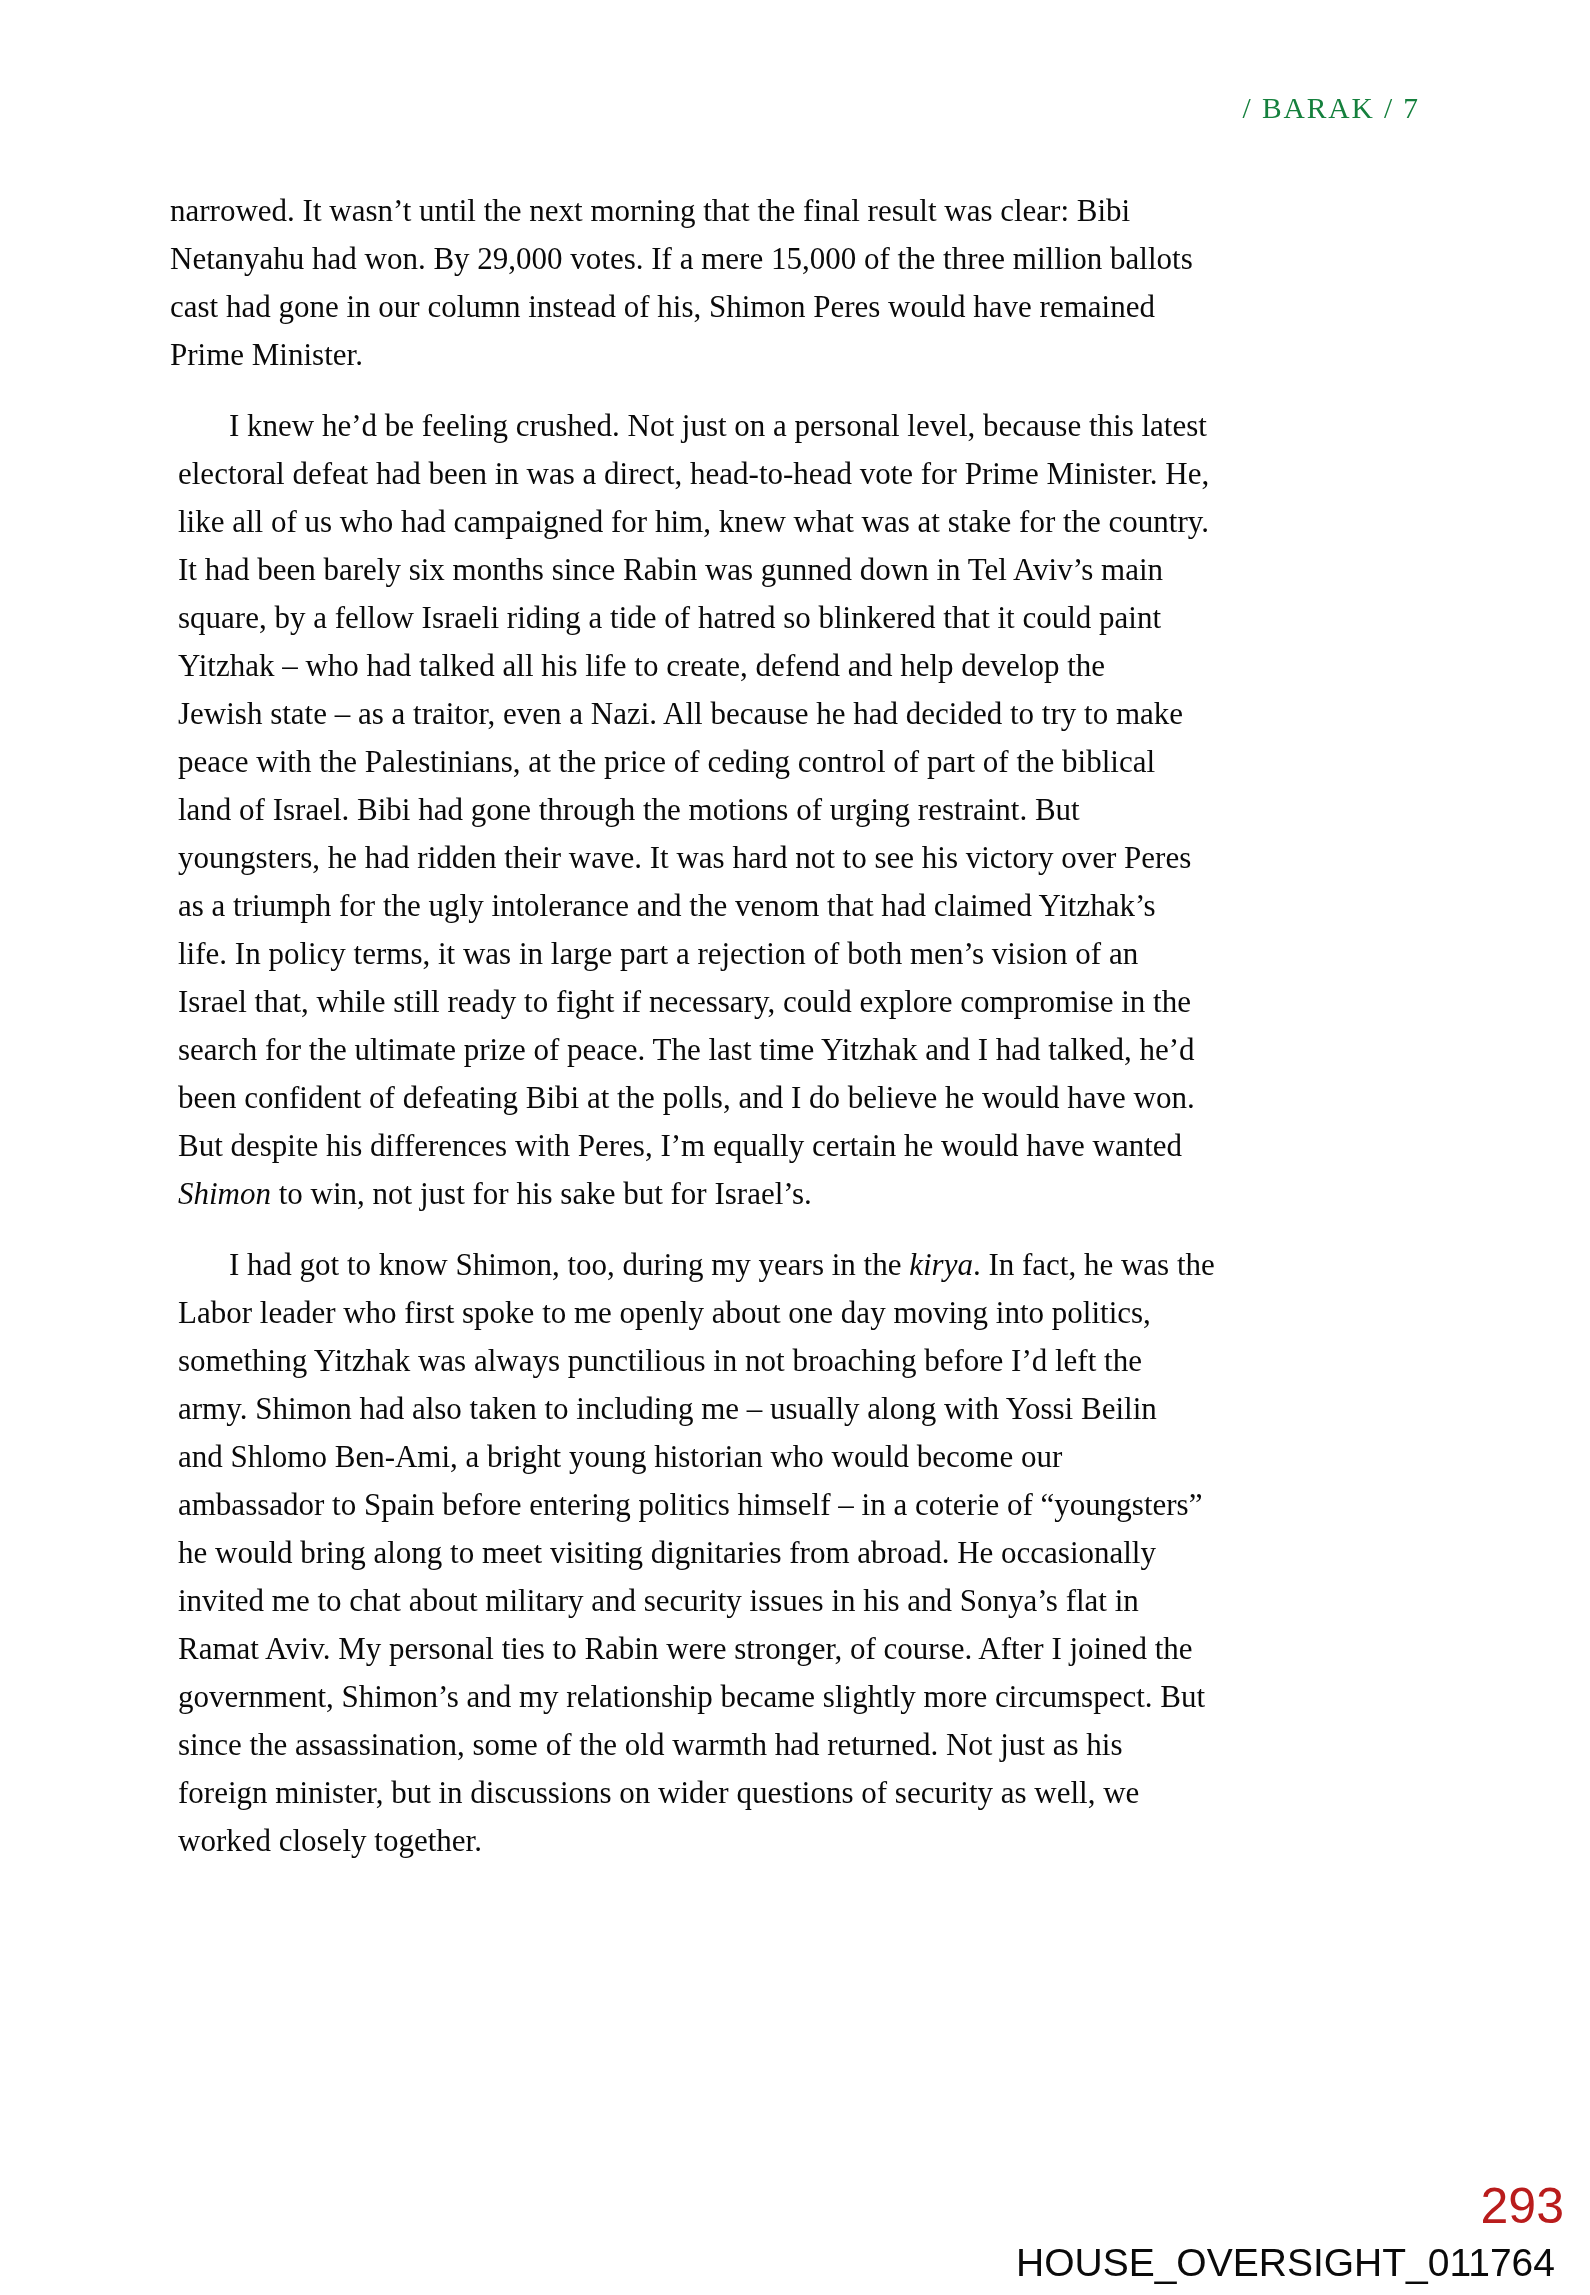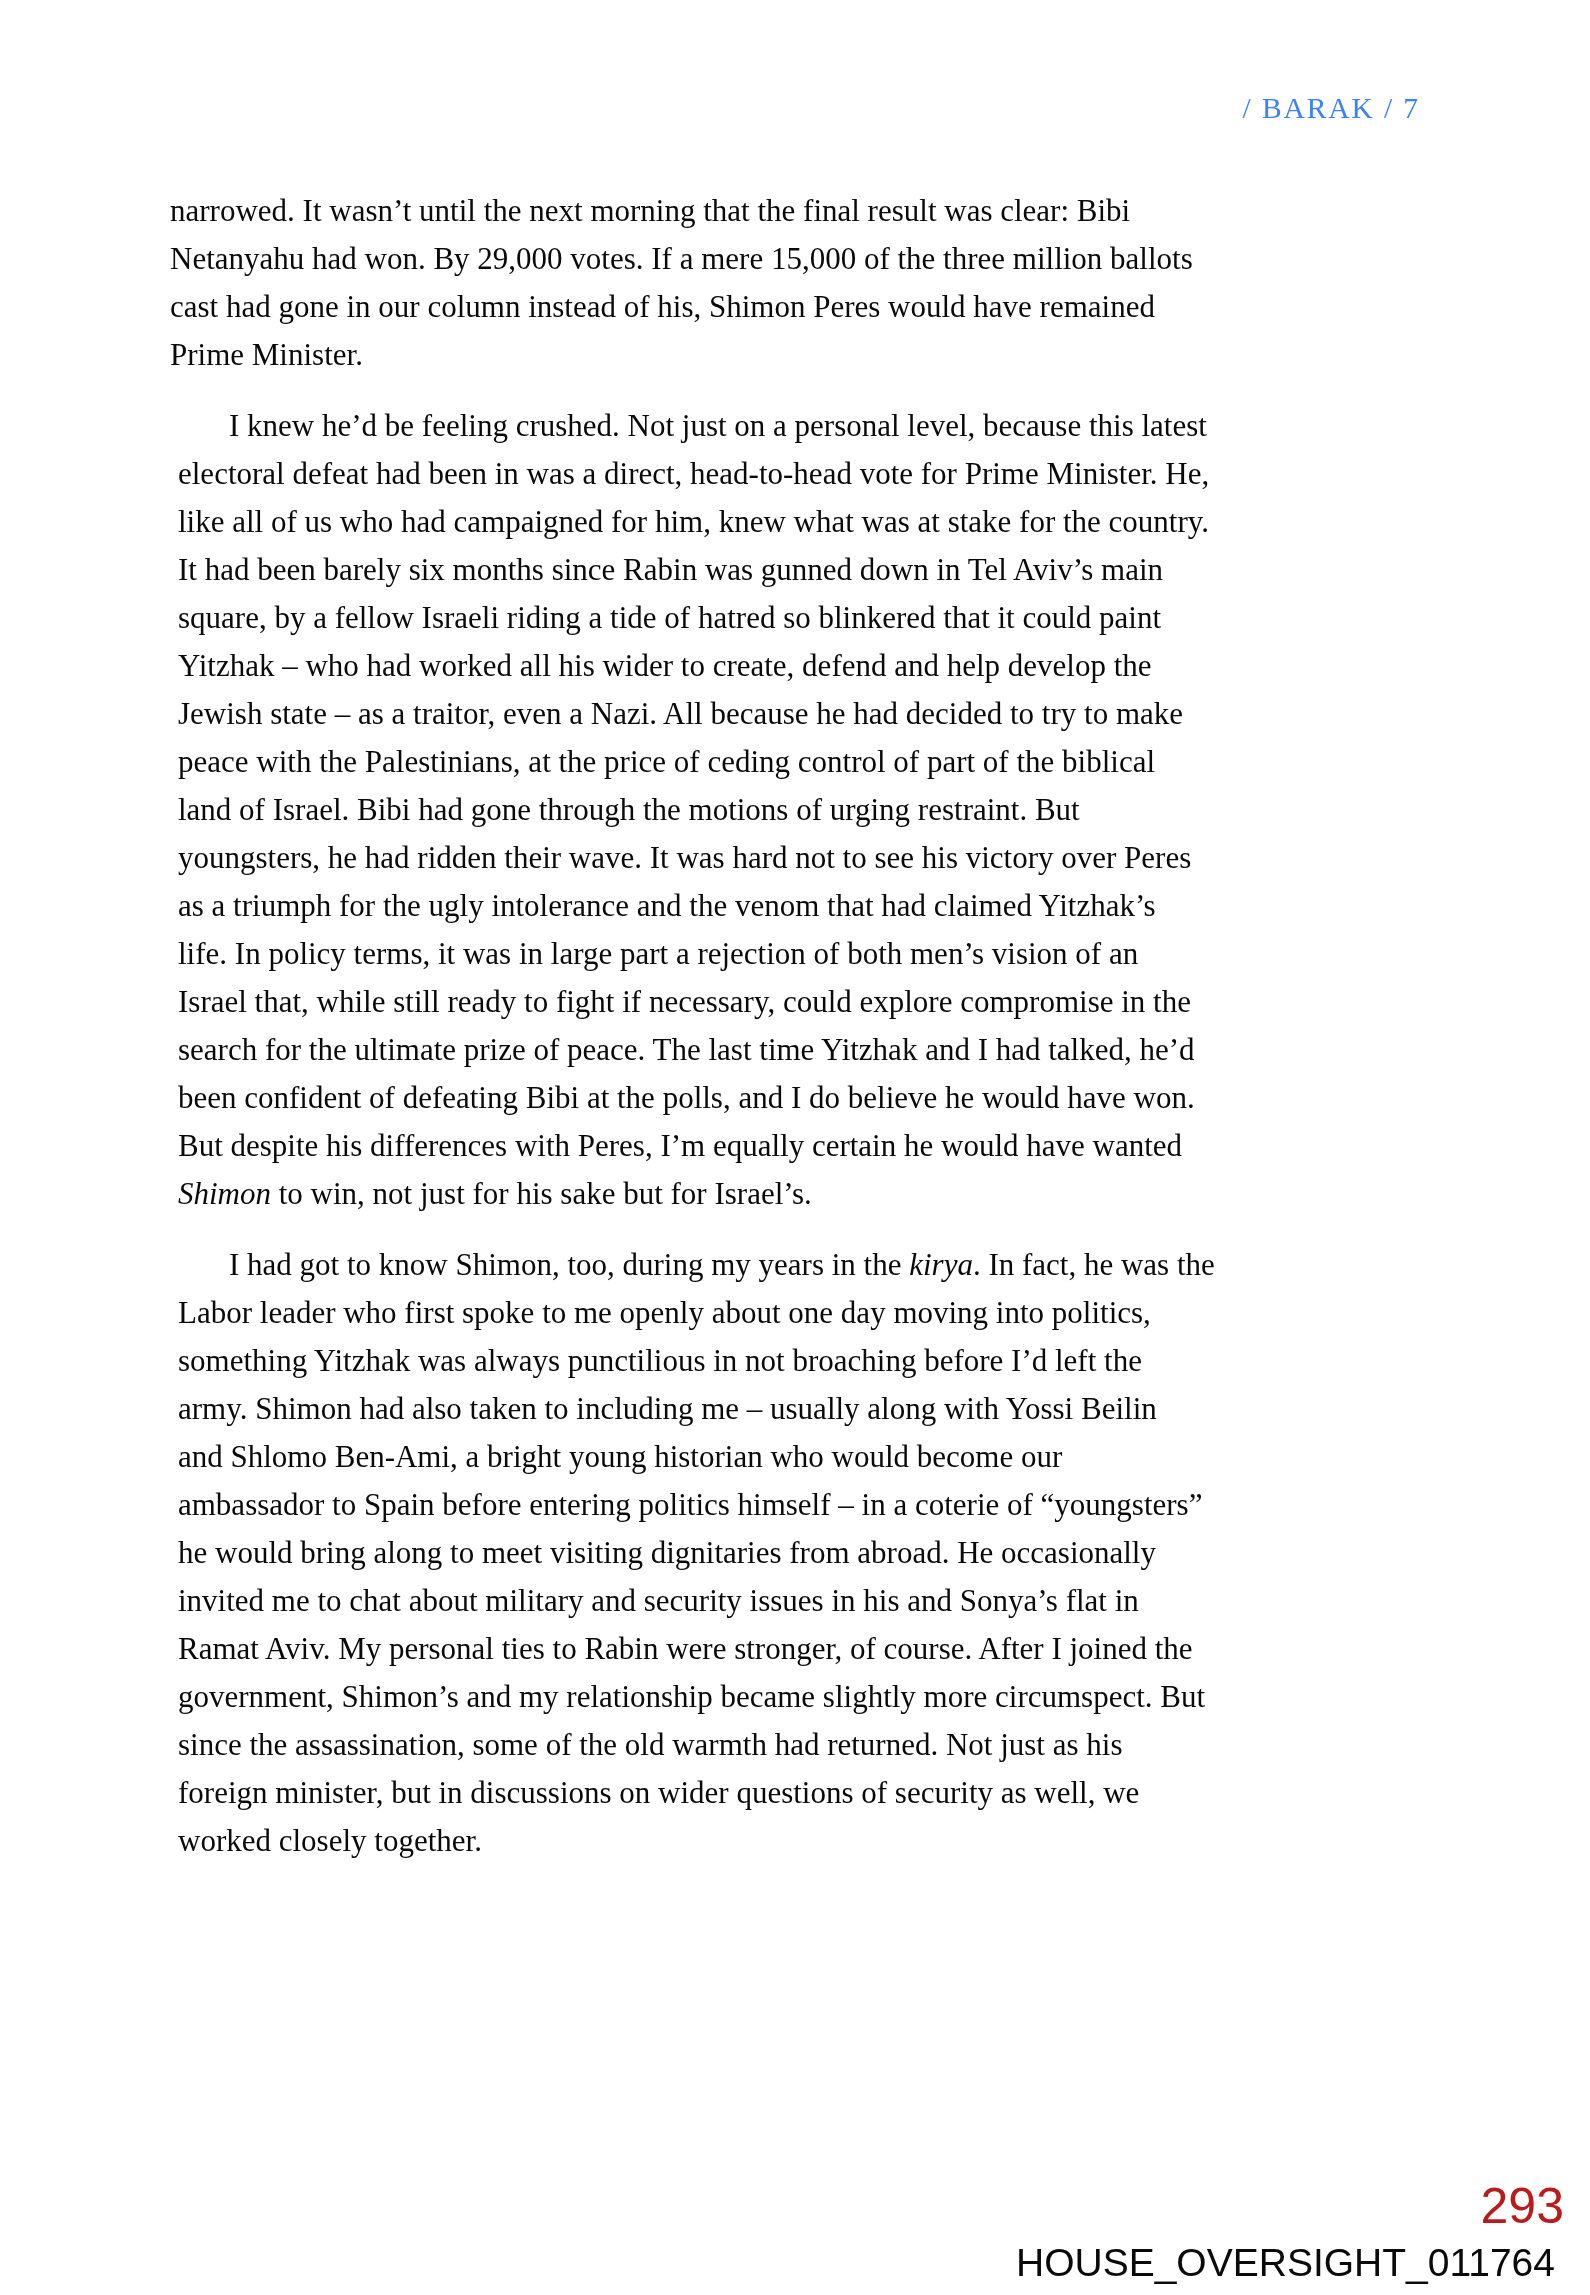--- a/index.html
+++ b/index.html
@@ -15,21 +15,21 @@
     overflow: hidden;
     color: #0a0a0a;
   }
   .running-header {
     position: absolute;
     top: 92px;
     right: 171px;
     font-family: "Liberation Serif", serif;
     font-size: 29.5px;
     letter-spacing: 1.9px;
-    color: #3b82f6;
+    color: #15803d;
     white-space: pre;
   }
   .body-text {
     position: absolute;
     left: 170px;
     top: 187px;
     width: 1258px;
     font-family: "Liberation Serif", serif;
     font-size: 31px;
     line-height: 48px;
@@ -75,21 +75,21 @@
         <div class="line">Netanyahu had won. By 29,000 votes. If a mere 15,000 of the three million ballots</div>
         <div class="line">cast had gone in our column instead of his, Shimon Peres would have remained</div>
         <div class="line">Prime Minister.</div>
       </div>
       <div class="paragraph indent">
         <div class="line">I knew he’d be feeling crushed. Not just on a personal level, because this latest</div>
         <div class="line">electoral defeat had been in was a direct, head-to-head vote for Prime Minister. He,</div>
         <div class="line">like all of us who had campaigned for him, knew what was at stake for the country.</div>
         <div class="line">It had been barely six months since Rabin was gunned down in Tel Aviv’s main</div>
         <div class="line">square, by a fellow Israeli riding a tide of hatred so blinkered that it could paint</div>
-        <div class="line">Yitzhak – who had worked all his wider to create, defend and help develop the</div>
+        <div class="line">Yitzhak – who had talked all his life to create, defend and help develop the</div>
         <div class="line">Jewish state – as a traitor, even a Nazi. All because he had decided to try to make</div>
         <div class="line">peace with the Palestinians, at the price of ceding control of part of the biblical</div>
         <div class="line">land of Israel. Bibi had gone through the motions of urging restraint. But</div>
         <div class="line">youngsters, he had ridden their wave. It was hard not to see his victory over Peres</div>
         <div class="line">as a triumph for the ugly intolerance and the venom that had claimed Yitzhak’s</div>
         <div class="line">life. In policy terms, it was in large part a rejection of both men’s vision of an</div>
         <div class="line">Israel that, while still ready to fight if necessary, could explore compromise in the</div>
         <div class="line">search for the ultimate prize of peace. The last time Yitzhak and I had talked, he’d</div>
         <div class="line">been confident of defeating Bibi at the polls, and I do believe he would have won.</div>
         <div class="line">But despite his differences with Peres, I’m equally certain he would have wanted</div>

